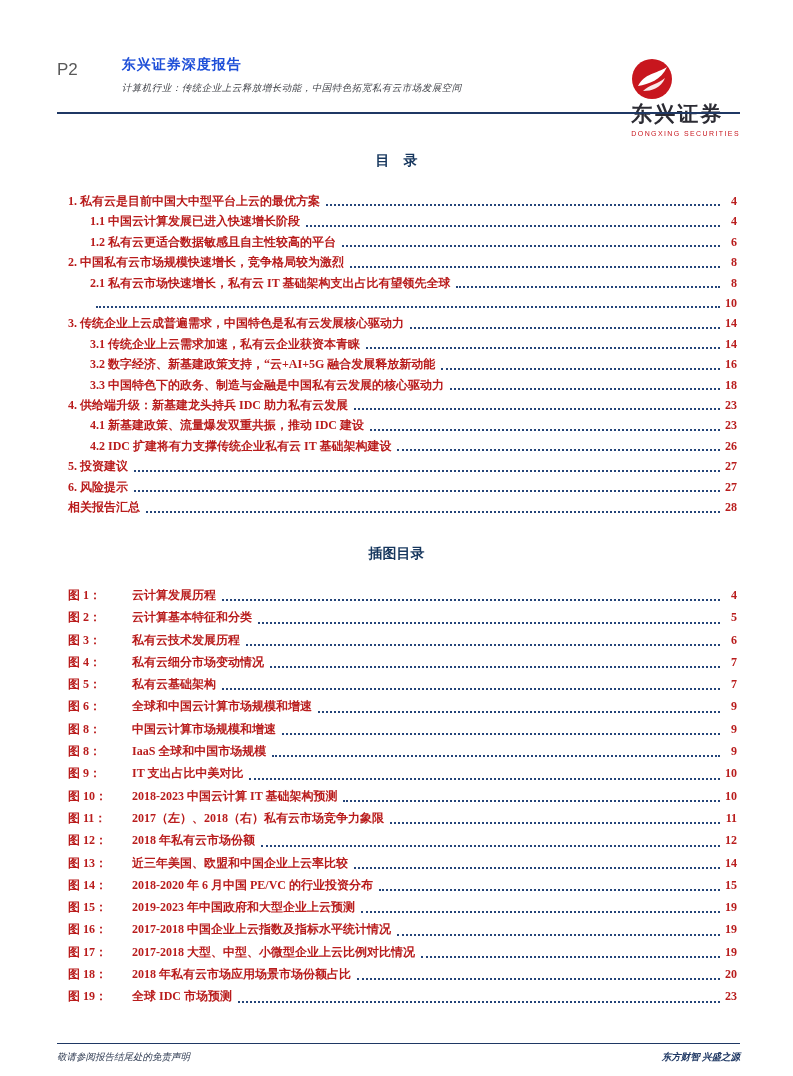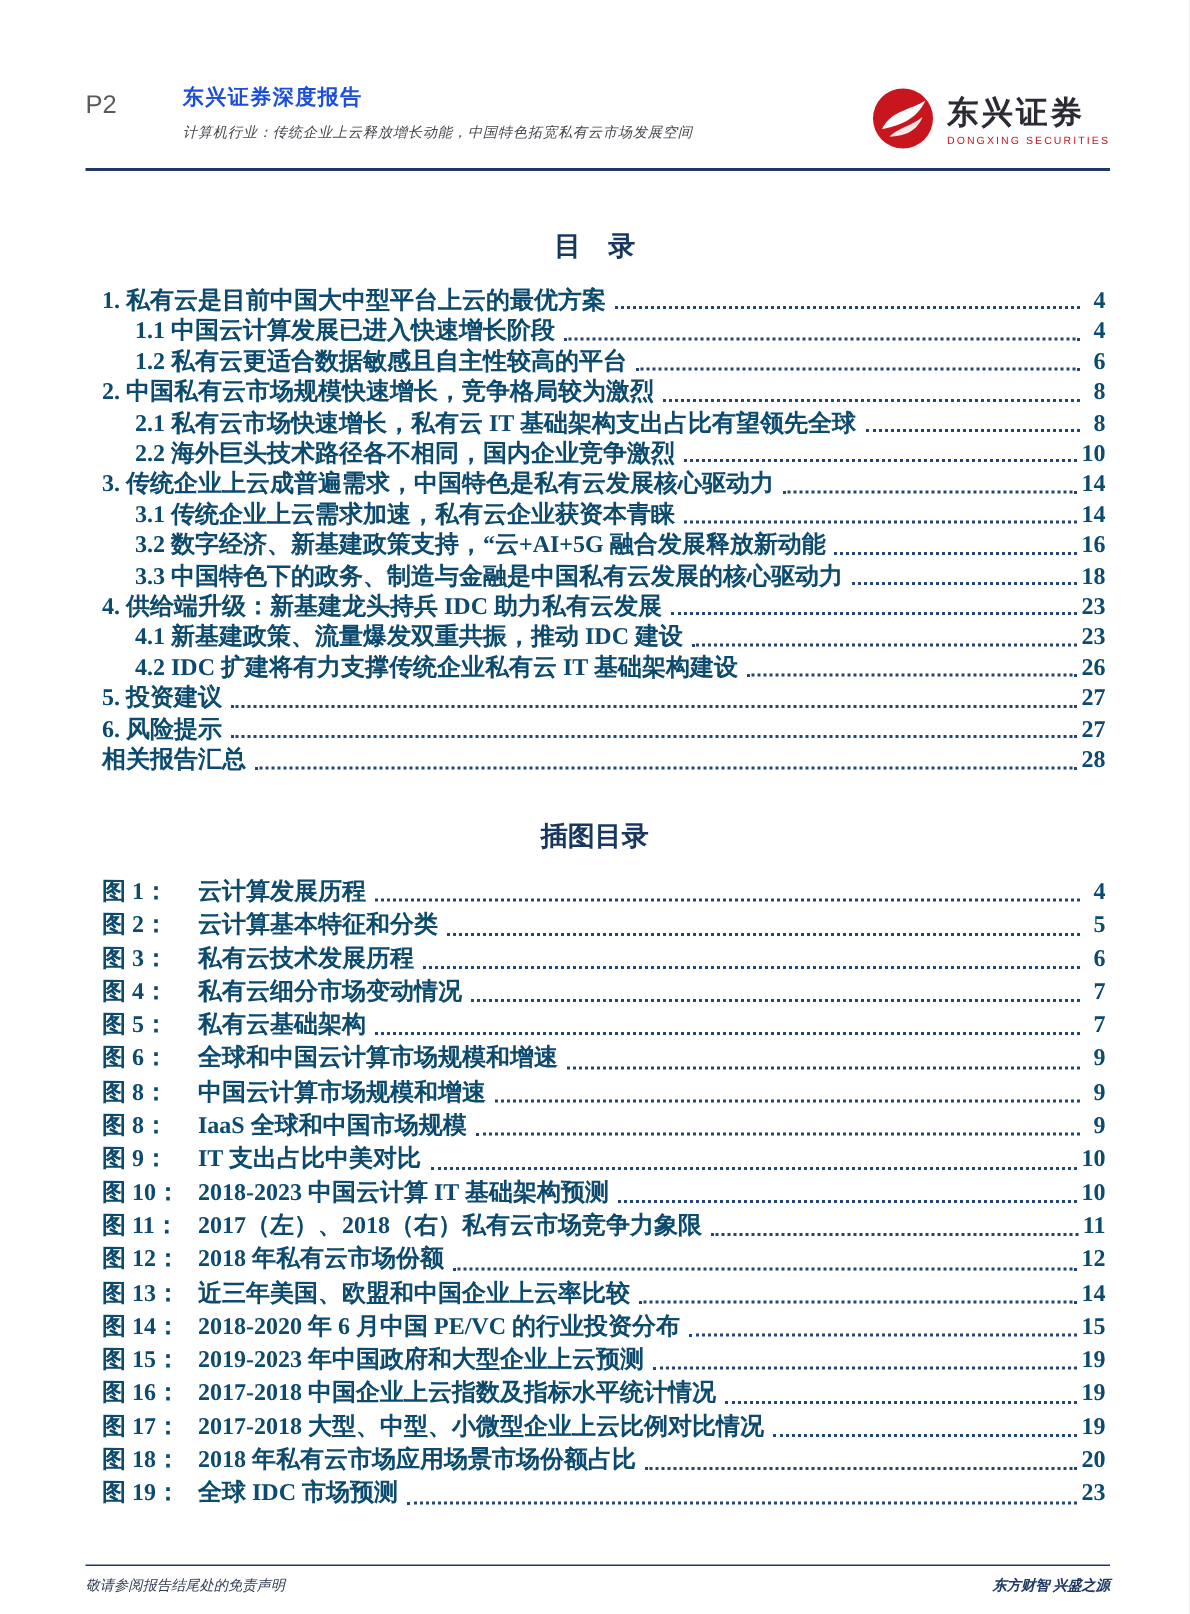--- a/index.html
+++ b/index.html
@@ -37,22 +37,23 @@
   }
   .report-subtitle {
     margin-top: 8px;
     font-size: 9.5px;
     font-style: italic;
     color: #44464c;
     letter-spacing: 0.5px;
   }
   .logo {
     display: flex;
-    align-items: center;
+    align-items: flex-start;
     margin-top: 2px;
+    flex-direction: column;
   }
   .logo-mark { width: 42px; height: 42px; margin-right: 8px; }
   .logo-text .cn {
     font-size: 21px;
     font-weight: bold;
     color: #2b2b33;
     letter-spacing: 2px;
     font-family: "Liberation Sans", sans-serif;
   }
   .logo-text .en {
@@ -66,39 +67,39 @@
     position: absolute;
     top: 112px; left: 57px; right: 53px;
     border-top: 2.5px solid #1f3864;
   }
 
   
   .section-title {
     position: absolute;
     left: 0; right: 0;
     text-align: center;
-    font-size: 18px;
+    font-size: 14px;
     font-weight: bold;
     color: #17375e;
   }
   .toc-title { top: 152px; }
   .fig-title { top: 545px; }
 
   .list-wrap {
     position: absolute;
     left: 68px; right: 56px;
   }
   .toc-list { top: 191px; }
   .fig-list  { top: 584px; }
 
   .toc-row, .fig-row {
     display: flex;
     align-items: flex-end;
-    font-size: 16px;
-    color: #0c4a6e;
+    font-size: 12px;
+    color: #b91c1c;
     cursor: pointer;
   }
   .toc-row { line-height: 20.4px; }
   .fig-row { line-height: 22.3px; font-weight: bold; font-family: Liberation Serif, serif; }
   .toc-row.level-1 { font-weight: bold; }
   .toc-row.level-2 { padding-left: 22px; font-weight: bold; }
 
   .row-label { white-space: nowrap; }
   .fig-prefix { flex: none; width: 64px; white-space: nowrap; }
   .leader {
@@ -172,21 +173,20 @@
         <span class="row-label">2. 中国私有云市场规模快速增长，竞争格局较为激烈</span>
         <span class="leader"></span>
         <span class="row-page">8</span>
       </div>
       <div class="toc-row level-2">
         <span class="row-label">2.1 私有云市场快速增长，私有云 IT 基础架构支出占比有望领先全球</span>
         <span class="leader"></span>
         <span class="row-page">8</span>
       </div>
       <div class="toc-row level-2">
-        <span class="row-label">2.2 海外巨头技术路径各不相同，国内企业竞争激烈</span>
         <span class="leader"></span>
         <span class="row-page">10</span>
       </div>
       <div class="toc-row level-1">
         <span class="row-label">3. 传统企业上云成普遍需求，中国特色是私有云发展核心驱动力</span>
         <span class="leader"></span>
         <span class="row-page">14</span>
       </div>
       <div class="toc-row level-2">
         <span class="row-label">3.1 传统企业上云需求加速，私有云企业获资本青睐</span>

